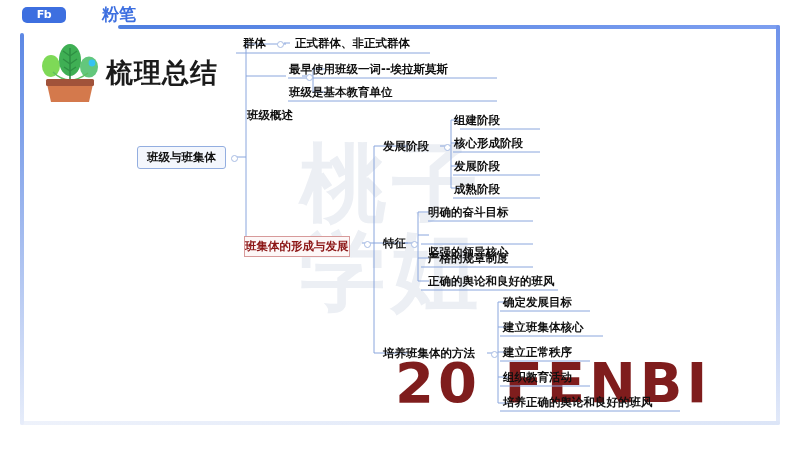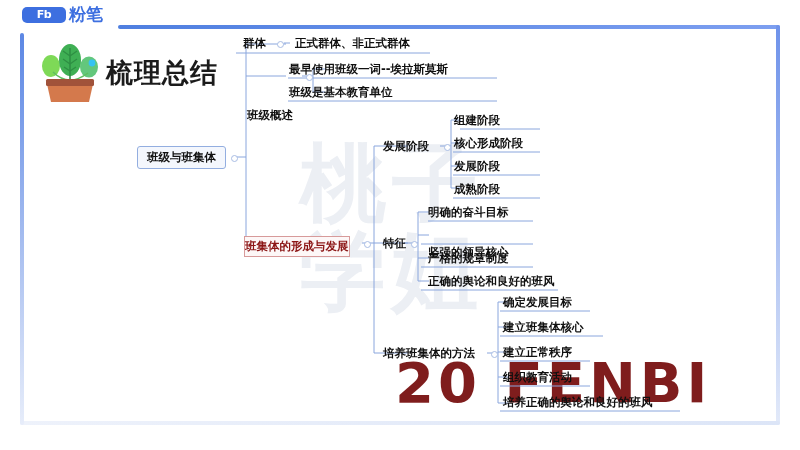--- a/index.html
+++ b/index.html
@@ -44,21 +44,21 @@
     display:flex;align-items:center;gap:3px;
   }
   .logo-mark{
     width:44px;height:16px;border-radius:5px;
     background:#3d6fe0;color:#ffffff;
     font-size:11px;font-weight:bold;line-height:16px;text-align:center;
     letter-spacing:-0.5px;
   }
   .logo-text{
     font-size:17px;font-weight:bold;color:#3d6fe0;
-    letter-spacing:0px;line-height:17px;
+    letter-spacing:0px;line-height:17px;margin-left:33px;
   }
 
   
   .plant{position:absolute;left:35px;top:40px;width:70px;height:65px;}
   .title{
     position:absolute;left:106px;top:55px;
     font-size:27px;font-weight:bold;color:#1b1b1b;
     letter-spacing:1px;white-space:nowrap;
   }
 

